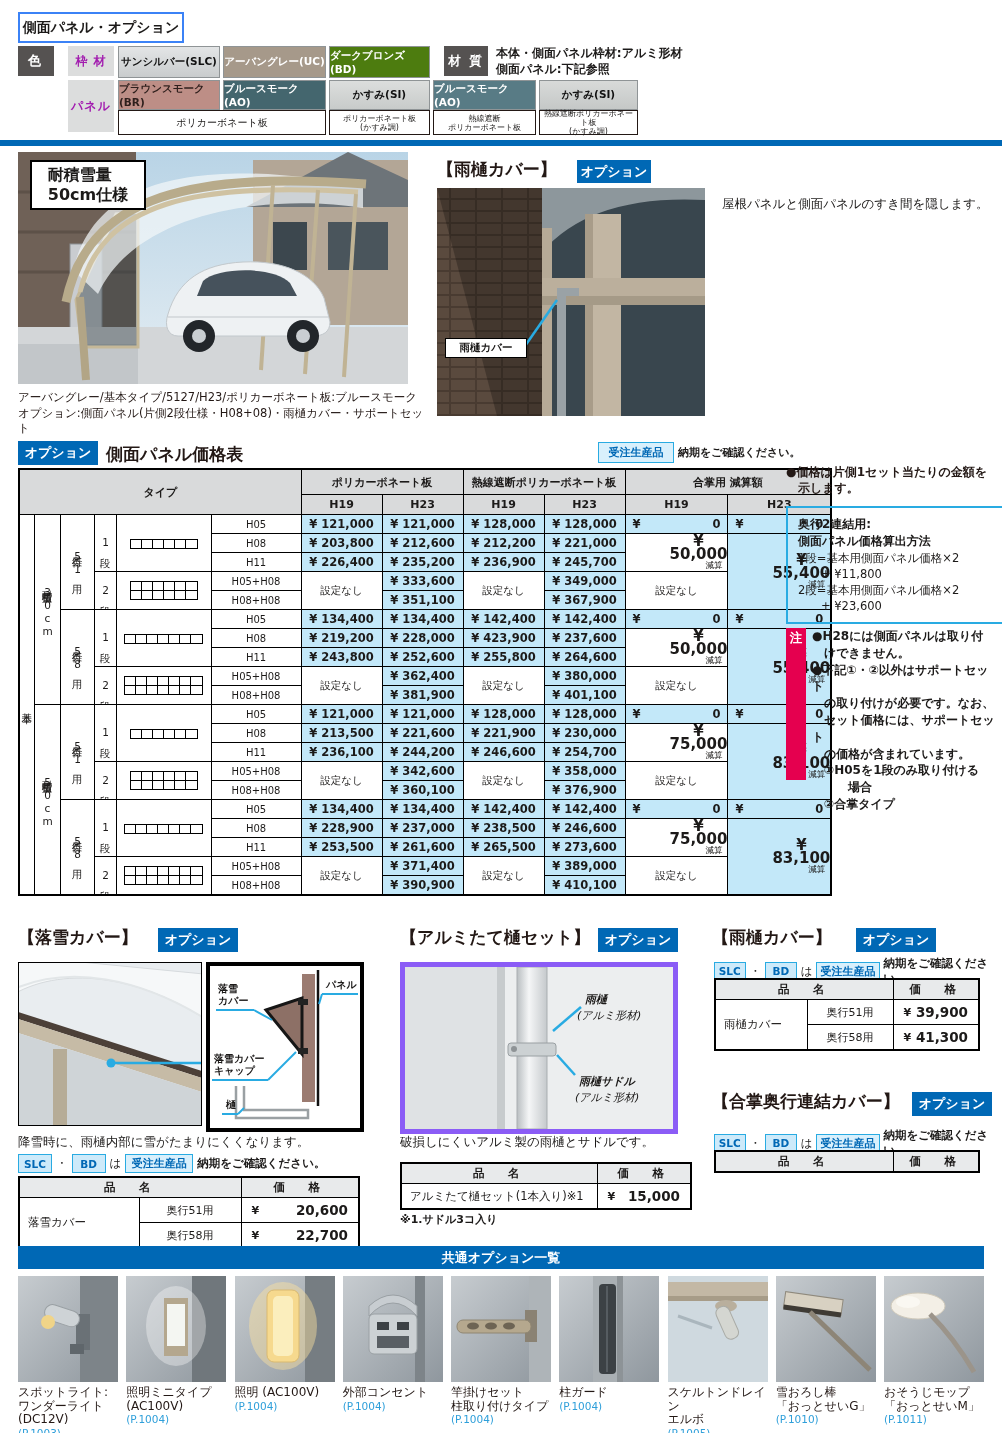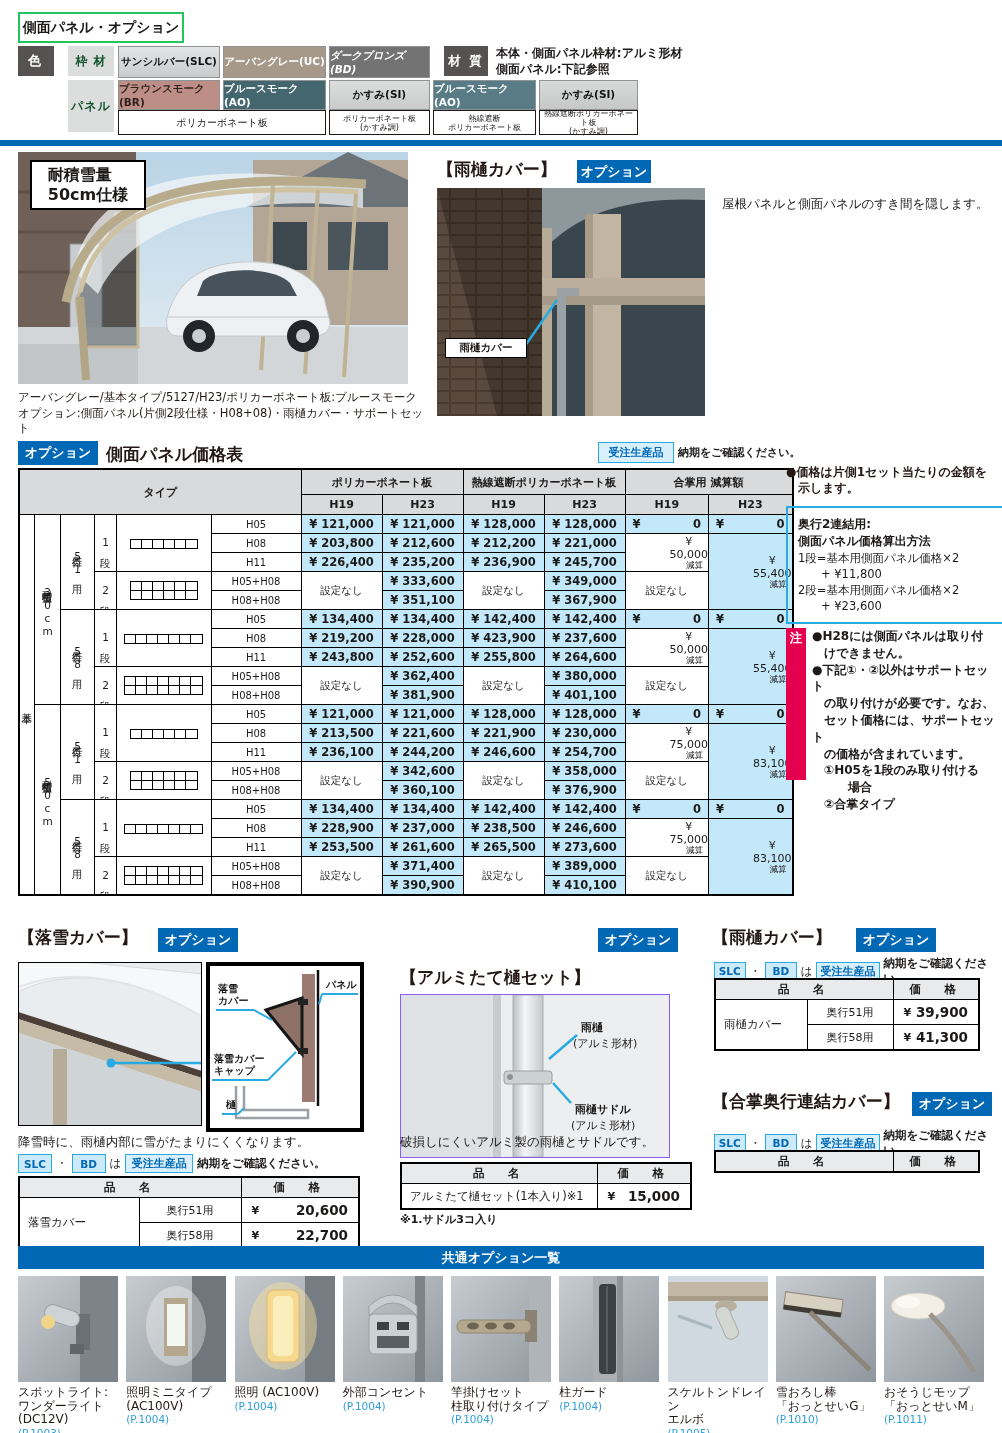--- a/index.html
+++ b/index.html
@@ -11,21 +11,21 @@
   
   .opt-badge{background:#0068b5;color:#fff;font-weight:700;display:flex;align-items:center;justify-content:center;font-size:13px;}
   .mto-badge{background:#d9f0fc;border:1px solid #29abe2;color:#0068b5;font-weight:700;
              display:inline-flex;align-items:center;justify-content:center;font-size:11px;}
   .clr-badge{background:#cdeafa;border:1px solid #29abe2;color:#0068b5;font-weight:700;
              display:inline-flex;align-items:center;justify-content:center;font-size:10.5px;width:32px;height:17px;}
   .order-note{display:flex;align-items:center;gap:4px;font-size:11.5px;}
   .order-note .mto-badge{width:66px;height:17px;}
   
   .dk-cell{background:#555251;color:#fff;display:flex;align-items:center;justify-content:center;font-size:13px;font-weight:700;letter-spacing:3px;}
-  .lt-cell{background:#dcdddd;color:#14532d;display:flex;align-items:center;justify-content:center;font-size:12px;font-weight:700;letter-spacing:1px;}
+  .lt-cell{background:#dcdddd;color:#a21caf;display:flex;align-items:center;justify-content:center;font-size:12px;font-weight:700;letter-spacing:1px;}
   .swatch{display:flex;align-items:center;justify-content:center;font-size:10.5px;font-weight:700;border:1px solid #8f9496;}
   .ptype{background:#fff;border:1px solid #231815;display:flex;align-items:center;justify-content:center;
          text-align:center;font-size:8px;line-height:9px;}
   .ptype.big{font-size:10px;}
   .divider{background:#0068b5;}
   
   .h17{font-size:17px;font-weight:700;color:#231815;}
   
   .photo{overflow:hidden;}
   .snow-badge{background:#fff;border:2px solid #000;display:flex;flex-direction:column;align-items:center;justify-content:center;
@@ -39,21 +39,21 @@
   #price-table thead tr:first-child th{height:24px;}
   #price-table thead tr:last-child th{height:19px;}
   #price-table tbody td{height:18px;background:#fff;vertical-align:middle;text-align:center;}
   td.b{background:#c3e8f9 !important;}
   td.p{font-weight:700;font-size:11.5px;}
   td.sz{font-size:10px;}
   td.set{font-size:10.5px;}
   td.vt{font-size:10.5px;}
   .vtxt{writing-mode:vertical-rl;text-orientation:upright;letter-spacing:1px;line-height:1.05;margin:0 auto;font-size:10.5px;}
   .y0w{display:flex;justify-content:space-between;padding:0 7px;font-weight:700;font-size:11.5px;}
-  .amt{font-weight:400;font-size:11px;text-align:center;line-height:13px;margin-left:44px;}
+  .amt{font-weight:700;font-size:15px;text-align:center;line-height:13px;margin-left:44px;}
   .dsub{font-size:8.5px;text-align:right;padding-right:5px;line-height:9px;}
   td.tb{border-top:2px solid #000;}
   td.gl,th.gl{border-left:2px solid #000;}
   .ig{display:inline-grid;vertical-align:middle;}
   .sq{width:11px;height:8px;background:#fff;border:1px solid #000;margin:-1px 0 0 -1px;display:block;}
   
   .note12{font-size:12px;line-height:16px;color:#231815;}
   .calc-box{border:2px solid #29abe2;padding:8px 10px;font-size:11.5px;line-height:16px;}
   .calc-box .t{font-weight:700;font-size:12px;line-height:17px;}
   .chu-bar{background:#e5004f;color:#fff;display:block;}
@@ -76,27 +76,27 @@
   .ci-img{width:100px;height:106px;overflow:hidden;}
   .ci-name{font-size:12px;line-height:13.5px;margin-top:4px;color:#231815;}
   .ci-page{font-size:10.5px;line-height:13.5px;color:#2e9fda;display:block;text-decoration:none;cursor:pointer;}
   svg text{font-family:"DejaVu Sans","Liberation Sans",sans-serif;}
 </style>
 </head>
 <body>
 
 <div class="page">
 
-  <div class="abs" style="left:18px;top:12px;width:162px;height:27px;border:2px solid #22c55e;display:flex;align-items:center;justify-content:center;font-size:14px;font-weight:700;">側面パネル・オプション</div>
+  <div class="abs" style="left:18px;top:12px;width:162px;height:27px;border:2px solid #3b82f6;display:flex;align-items:center;justify-content:center;font-size:14px;font-weight:700;">側面パネル・オプション</div>
 
   <div class="abs dk-cell" style="left:18px;top:46px;width:36px;height:30px;">色</div>
   <div class="abs lt-cell" style="left:68px;top:46px;width:46px;height:30px;">枠 材</div>
   <div class="abs swatch" style="left:118px;top:46px;width:100px;height:30px;background:linear-gradient(180deg,#e3e5e6,#c9cccd);color:#111;">サンシルバー(SLC)</div>
   <div class="abs swatch" style="left:223px;top:46px;width:101px;height:30px;background:#a6998a;color:#fff;">アーバングレー(UC)</div>
-  <div class="abs swatch" style="left:329px;top:46px;width:99px;height:30px;background:#737373;color:#fff;font-style:italic;">ダークブロンズ(BD)</div>
+  <div class="abs swatch" style="left:329px;top:46px;width:99px;height:30px;background:#4d7c0f;color:#fff;">ダークブロンズ(BD)</div>
   <div class="abs dk-cell" style="left:444px;top:46px;width:44px;height:30px;font-size:12.5px;letter-spacing:2px;">材 質</div>
   <div class="abs pre" style="left:496px;top:46px;width:260px;font-size:12px;line-height:15.5px;font-weight:700;">本体・側面パネル枠材:アルミ形材
 側面パネル:下記参照</div>
 
   <div class="abs lt-cell" style="left:68px;top:80px;width:46px;height:52px;">パネル</div>
   <div class="abs swatch" style="left:118px;top:80px;width:100px;height:28px;background:#bd8e86;color:#2e1f1c;">ブラウンスモーク(BR)</div>
   <div class="abs swatch" style="left:223px;top:80px;width:101px;height:28px;background:#44666e;color:#fff;">ブルースモーク(AO)</div>
   <div class="abs swatch" style="left:329px;top:80px;width:99px;height:28px;background:linear-gradient(180deg,#dcdedd,#c8cbca);color:#111;">かすみ(SI)</div>
   <div class="abs swatch" style="left:433px;top:80px;width:101px;height:28px;background:#587b85;color:#fff;">ブルースモーク(AO)</div>
   <div class="abs swatch" style="left:539px;top:80px;width:97px;height:28px;background:linear-gradient(180deg,#d8dad9,#c5c8c7);color:#111;">かすみ(SI)</div>
@@ -676,23 +676,23 @@
         <td>
             <div class="priceflex">
               <span class="yen">¥</span>
               <span class="val">22,700</span>
             </div>
           </td>
         </tr>
   </tbody>
     </table>
 
-  <div class="abs h17" style="left:400px;top:926px;margin-top:40px;">【アルミたて樋セット】</div>
+  <div class="abs h17" style="left:400px;top:926px;">【アルミたて樋セット】</div>
   <div class="abs opt-badge" style="left:598px;top:928px;width:80px;height:24px;">オプション</div>
-  <div class="abs photo" style="left:400px;top:994px;width:268px;height:162px;border:1px solid #8b5cf6;">
+  <div class="abs photo" style="left:400px;top:962px;width:268px;height:162px;border:5px solid #8b5cf6;font-style:italic;">
     <svg width="268" height="162" viewBox="0 0 268 162">
       <defs>
           <linearGradient id="pipe" x1="0" y1="0" x2="1" y2="0">
         <stop offset="0" stop-color="#b9bec1"></stop>
             <stop offset="0.4" stop-color="#f5f6f7"></stop>
             <stop offset="1" stop-color="#c5c9cc"></stop>
       </linearGradient>
         </defs>
       <rect width="268" height="162" fill="#eceeef"></rect>
       <rect width="96" height="162" fill="#dfe2e4"></rect>

